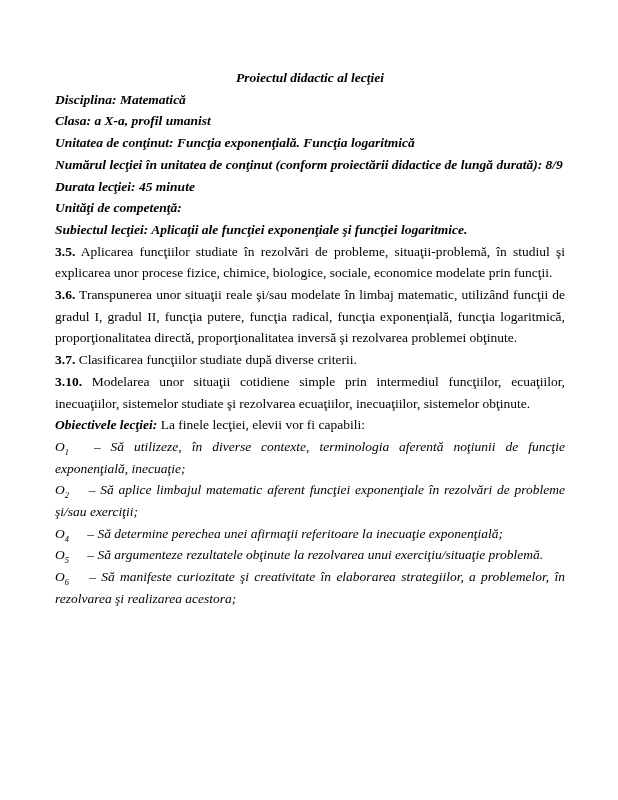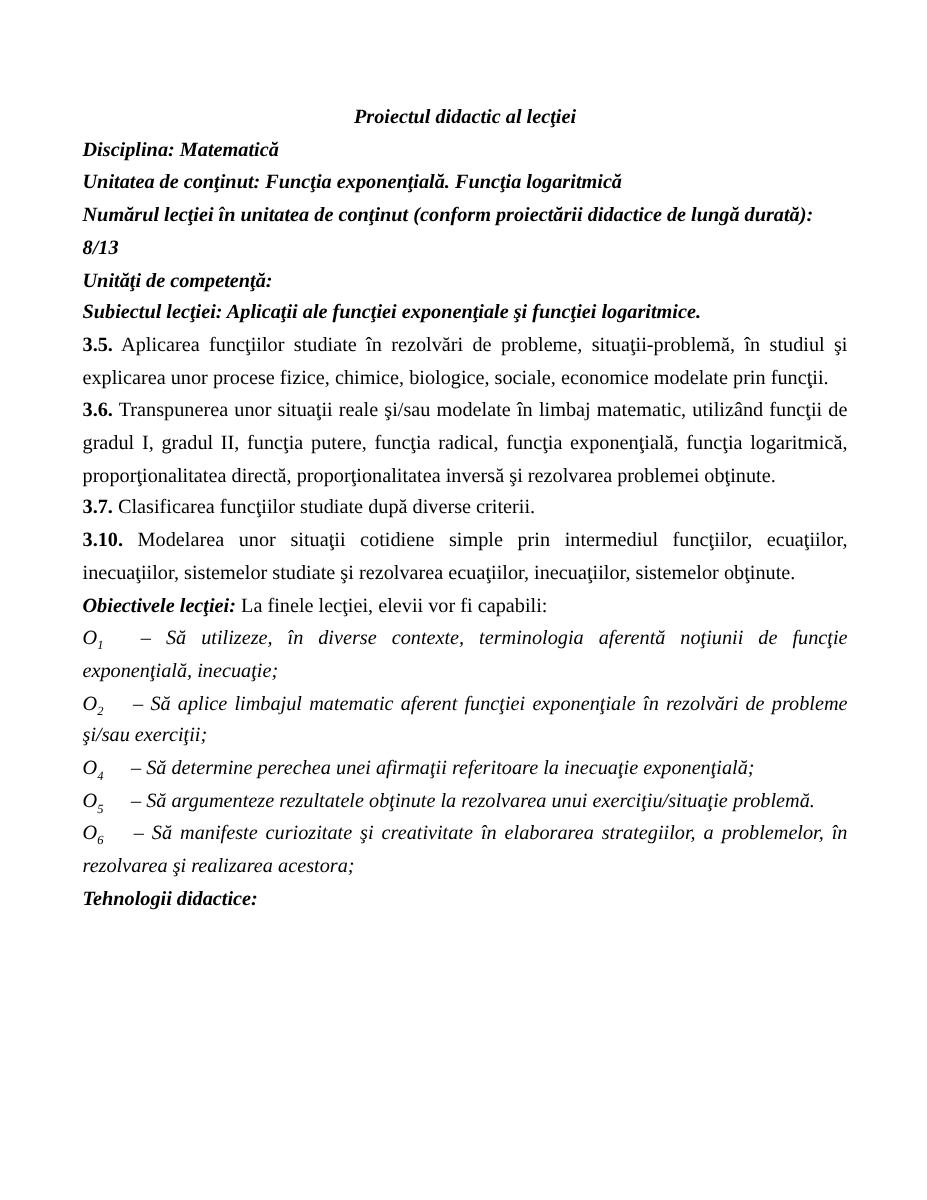--- a/index.html
+++ b/index.html
@@ -35,22 +35,24 @@
   .lbl-gap { margin-right: 8px; }
 </style>
 </head>
 <body>
 
 <div class="page">
 
   <p class="title">Proiectul didactic al lecţiei</p>
 
   <p class="bi">Disciplina: Matematică</p>
+  <p class="bi">Clasa: a X-a, profil umanist</p>
   <p class="bi">Unitatea de conţinut: Funcţia exponenţială. Funcţia logaritmică</p>
-  <p class="bi">Numărul lecţiei în unitatea de conţinut (conform proiectării didactice de lungă durată):  8/13</p>
+  <p class="bi">Numărul lecţiei în unitatea de conţinut (conform proiectării didactice de lungă durată):  8/9</p>
+  <p class="bi">Durata lecţiei: 45 minute</p>
   <p class="bi">Unităţi de competenţă:</p>
   <p class="bi">Subiectul lecţiei: Aplicaţii ale funcţiei exponenţiale şi funcţiei logaritmice.</p>
 
   <p class="just">
     <span class="num">3.5.</span>
     <span>Aplicarea funcţiilor studiate în rezolvări de probleme, situaţii-problemă, în studiul şi explicarea unor procese fizice, chimice, biologice, sociale, economice modelate prin funcţii.</span>
   </p>
   <p class="just">
     <span class="num">3.6.</span>
     <span>Transpunerea unor situaţii reale şi/sau modelate în limbaj matematic, utilizând funcţii de gradul I, gradul II, funcţia putere, funcţia radical, funcţia exponenţială, funcţia logaritmică, proporţionalitatea directă, proporţionalitatea inversă şi rezolvarea problemei obţinute.</span>

